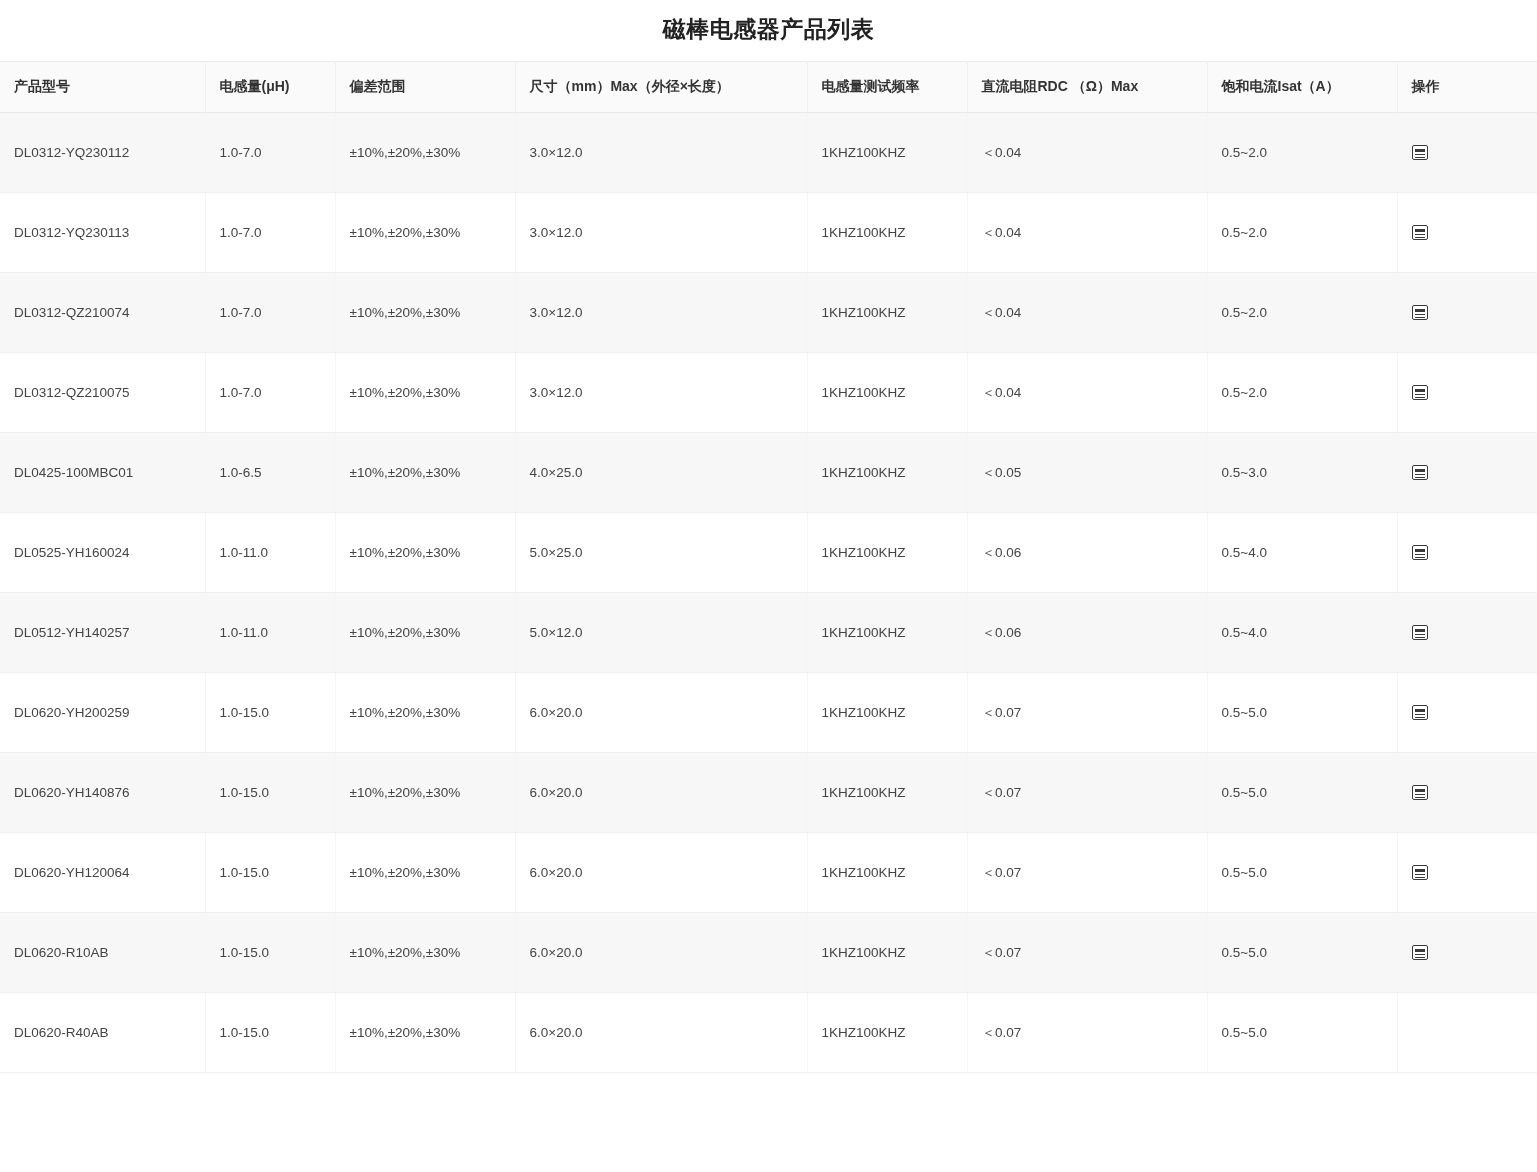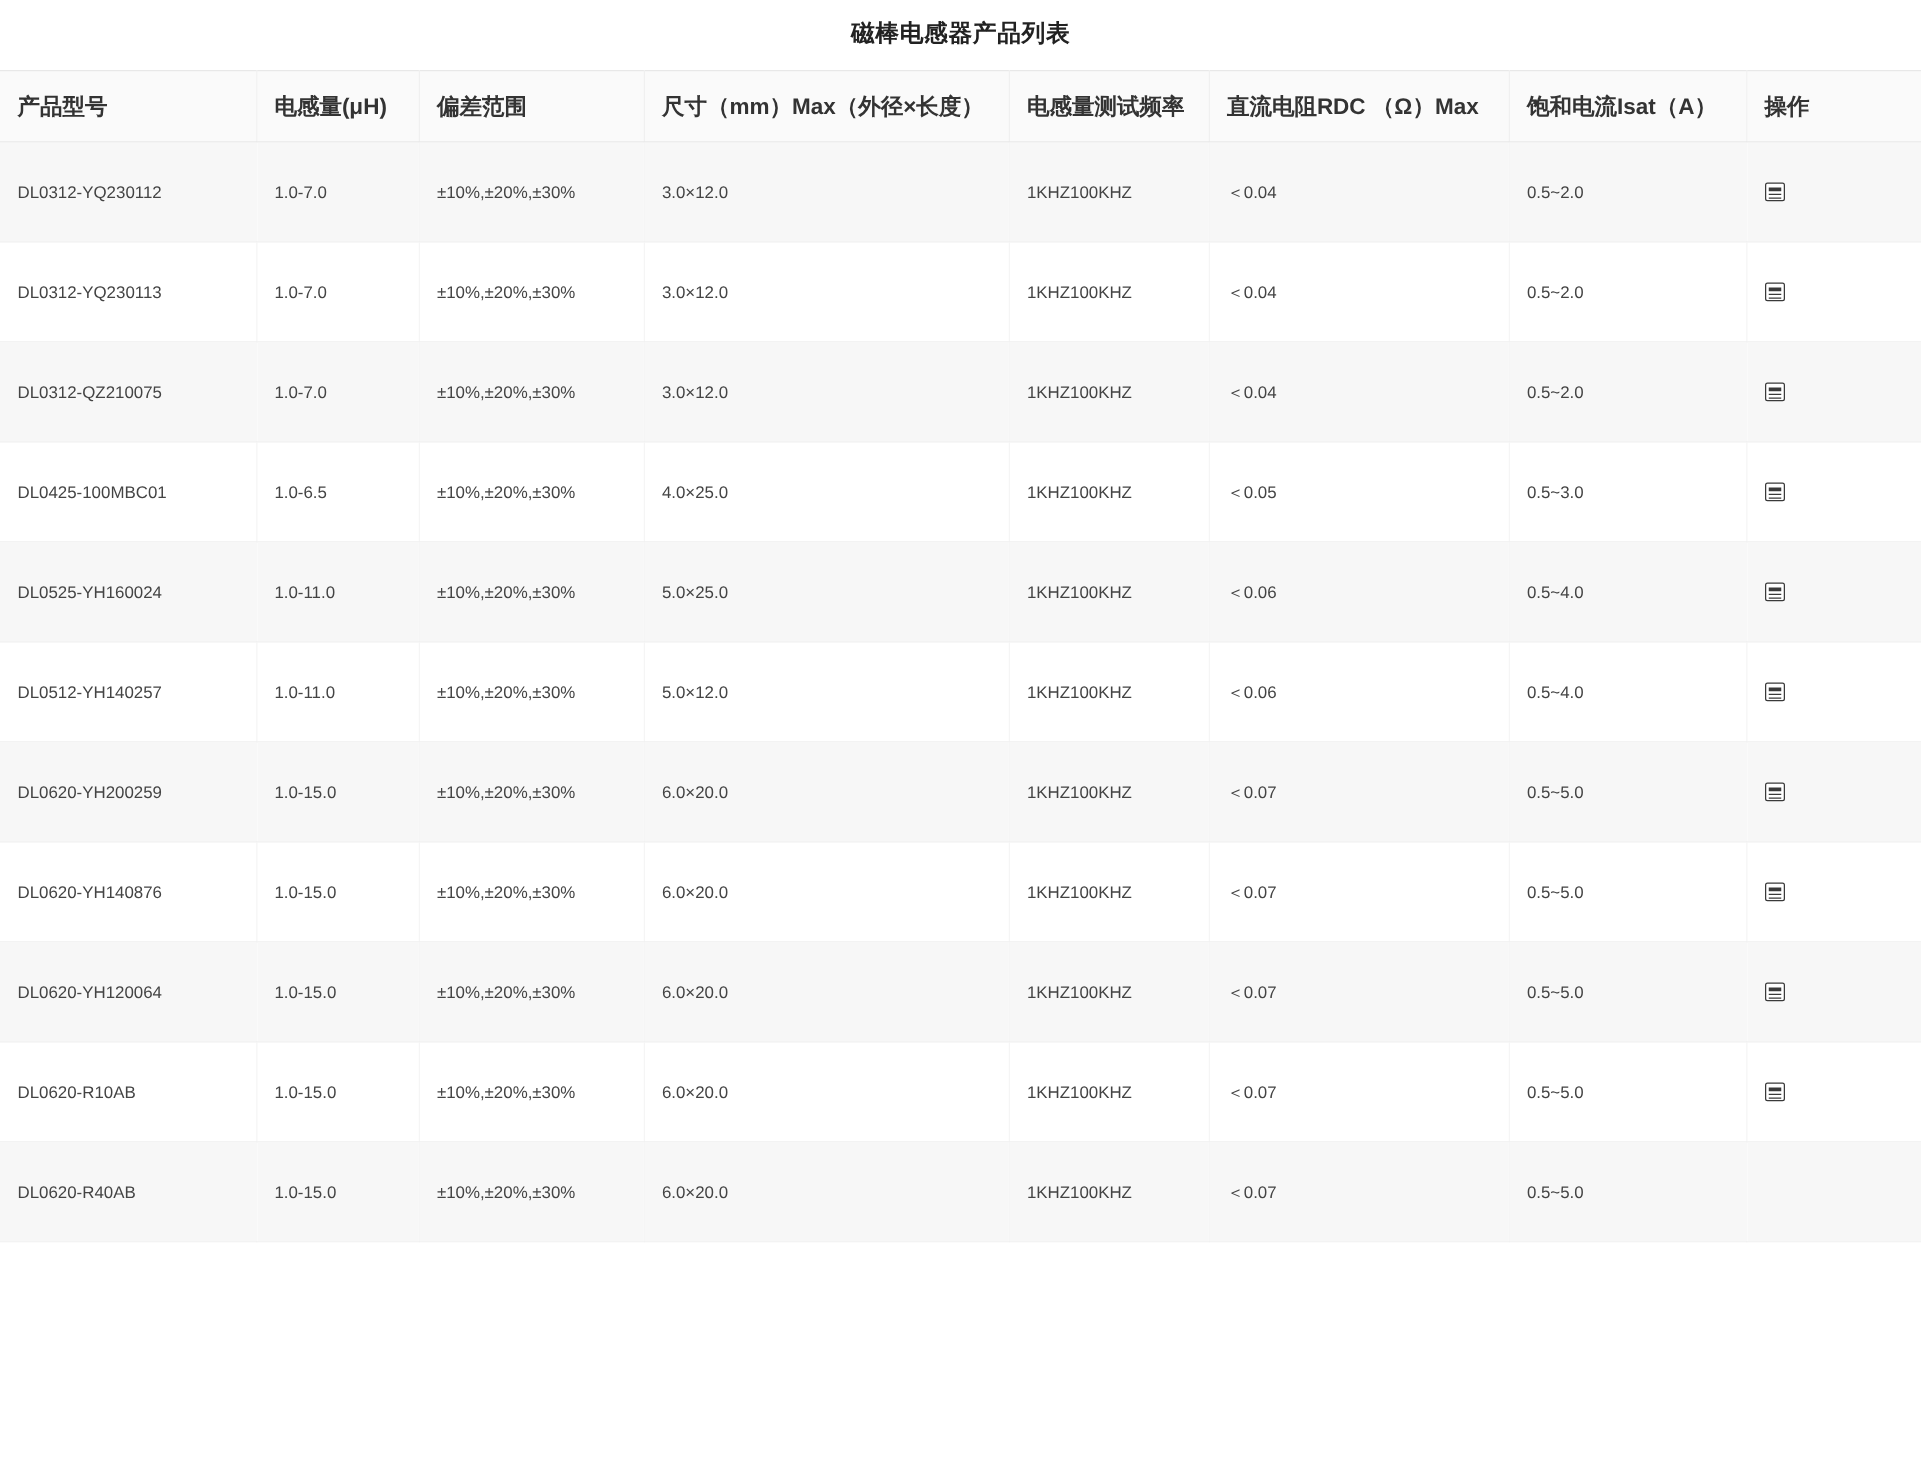--- a/index.html
+++ b/index.html
@@ -12,21 +12,21 @@
     font-family: "Liberation Sans", "DejaVu Sans", sans-serif;
     color: #333333;
     -webkit-font-smoothing: antialiased;
   }
   .page {
     width: 1537px;
     box-sizing: border-box;
   }
   .page-title {
     text-align: center;
-    font-size: 19px;
+    font-size: 23px;
     font-weight: bold;
     color: #222222;
     padding: 14px 0 16px 0;
     margin: 0;
     letter-spacing: 0.5px;
   }
   .table-wrap {
     width: 1537px;
     overflow: hidden;
   }
@@ -38,21 +38,21 @@
   }
   table.product-table thead th {
     background: #fafafa;
     color: #333333;
     font-weight: bold;
     text-align: left;
     padding: 16px 14px;
     border-top: 1px solid #e8e8e8;
     border-bottom: 1px solid #e8e8e8;
     border-right: 1px solid #f0f0f0;
-    font-size: 18px;
+    font-size: 14px;
     vertical-align: middle;
     white-space: nowrap;
     overflow: hidden;
   }
   table.product-table thead th:last-child {
     border-right: none;
     font-family: Liberation Serif, serif;
   }
   table.product-table tbody td {
     padding: 16px 14px;
@@ -165,20 +165,30 @@
             <td>DL0312-YQ230113</td>
             <td>1.0-7.0</td>
             <td>±10%,±20%,±30%</td>
             <td>3.0×12.0</td>
             <td>1KHZ100KHZ</td>
             <td>＜0.04</td>
             <td>0.5~2.0</td>
             <td class="action-cell"><span class="doc-icon"></span></td>
           </tr>
           <tr>
+            <td>DL0312-QZ210074</td>
+            <td>1.0-7.0</td>
+            <td>±10%,±20%,±30%</td>
+            <td>3.0×12.0</td>
+            <td>1KHZ100KHZ</td>
+            <td>＜0.04</td>
+            <td>0.5~2.0</td>
+            <td class="action-cell"><span class="doc-icon"></span></td>
+          </tr>
+          <tr>
             <td>DL0312-QZ210075</td>
             <td>1.0-7.0</td>
             <td>±10%,±20%,±30%</td>
             <td>3.0×12.0</td>
             <td>1KHZ100KHZ</td>
             <td>＜0.04</td>
             <td>0.5~2.0</td>
             <td class="action-cell"><span class="doc-icon"></span></td>
           </tr>
           <tr>

